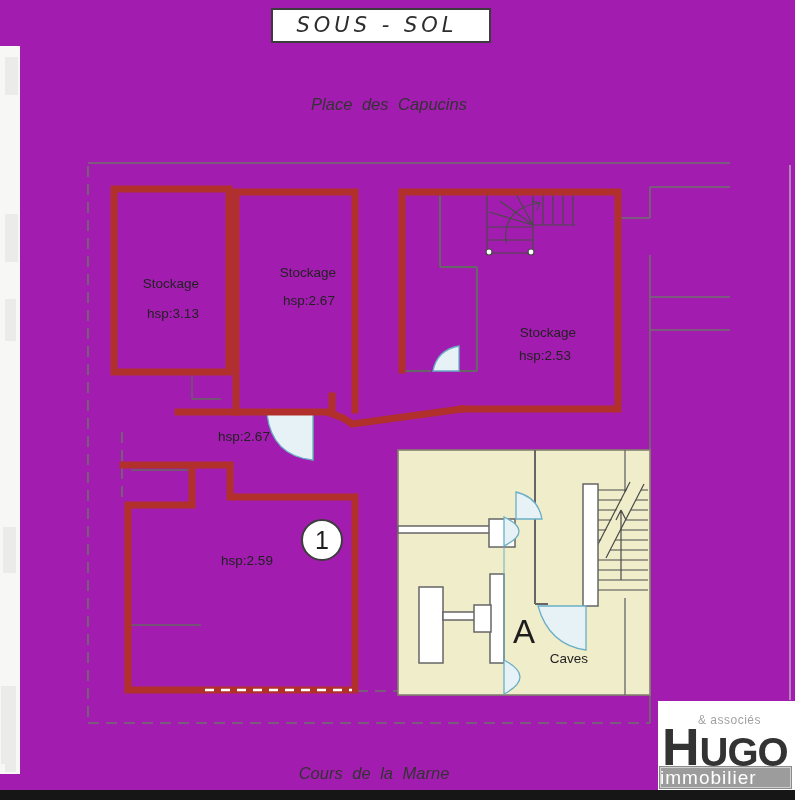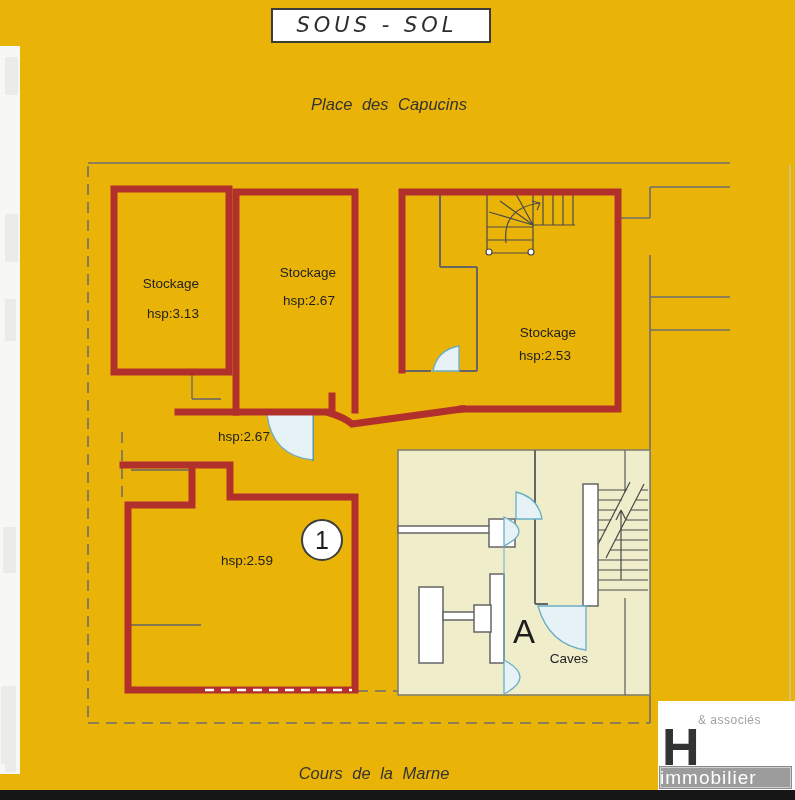--- a/index.html
+++ b/index.html
@@ -1,16 +1,16 @@
 <!DOCTYPE html>
 <html style="--wall: #b1302c; --partition: #666666; --boundary: #6f6f6f; --caves_fill: #f0edcb; --door: #6aaec6; --door_fill: #e7f2f7; --logo_gray: #9c9c9c; --logo_ink: #333333;"><head>
 <meta charset="utf-8">
 <style>
   html,body{margin:0;padding:0;background:#e9e9e9;}
-  .page{position:relative;width:795px;height:800px;background:#eab308;overflow:hidden;
+  .page{position:relative;width:795px;height:800px;background:#a21caf;overflow:hidden;
         font-family:"Liberation Sans","DejaVu Sans",sans-serif;}
   .plan-svg{position:absolute;left:0;top:0;}
 
   
   .bnd path{stroke:var(--boundary,#6f6f6f);stroke-width:1.6;fill:none;}
   .bnd .dash{stroke-dasharray:11,7;}
   .bnd .faint{stroke:#c7c7c4;stroke-width:1.2;}
   .wall path{stroke:var(--wall,#b1302c);stroke-width:7;fill:none;stroke-linecap:square;}
   .walldash{stroke:#ffffff;stroke-width:2.6;stroke-dasharray:9,7;fill:none;}
   .part{stroke:var(--partition,#666);stroke-width:2;fill:none;}
@@ -164,18 +164,19 @@
       <circle class="numcircle" cx="322" cy="540" r="20"></circle>
       <text class="num" x="322" y="549" text-anchor="middle">1</text>
     </g>
 
   </svg>
 
   <div class="logo">
     <div class="logo-suffix">&amp; associés</div>
     <div class="logo-brand">
       <span class="logo-h">H</span>
+      <span class="logo-rest">UGO</span>
     </div>
     <div class="logo-tagline">immobilier</div>
   </div>
 
   <div class="bottombar"></div>
 </div>
 
 </body></html>

